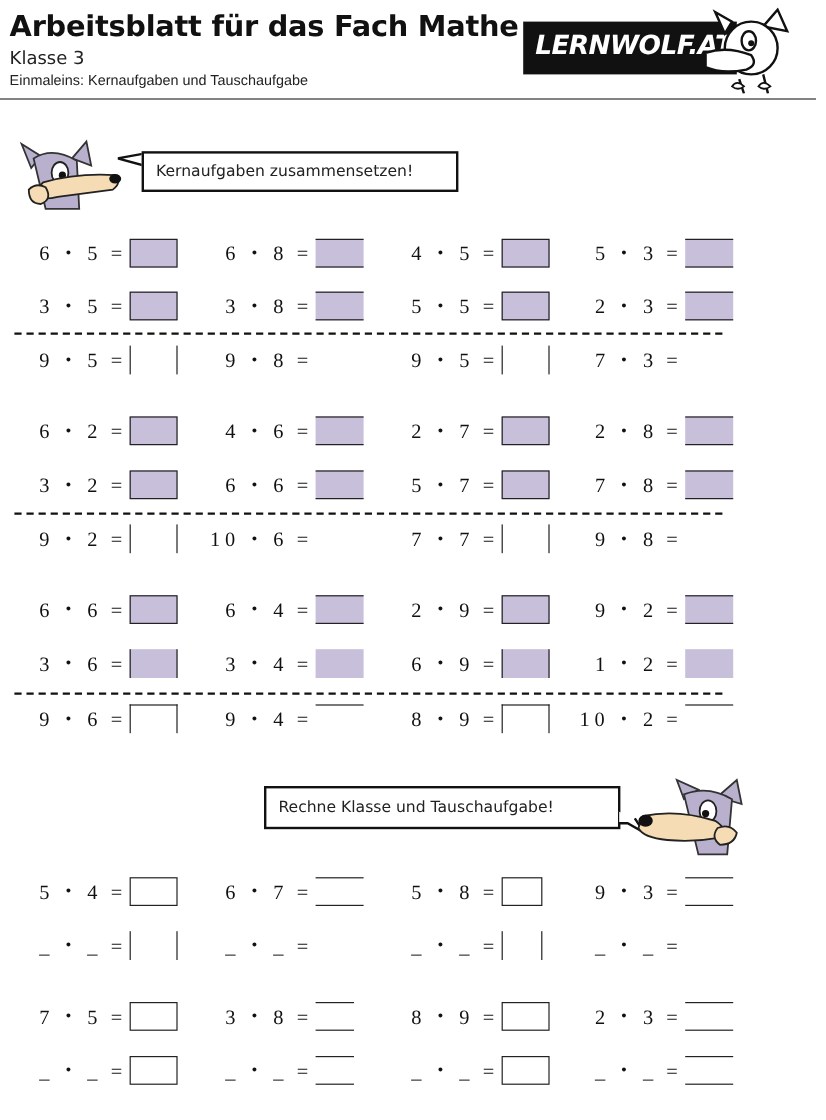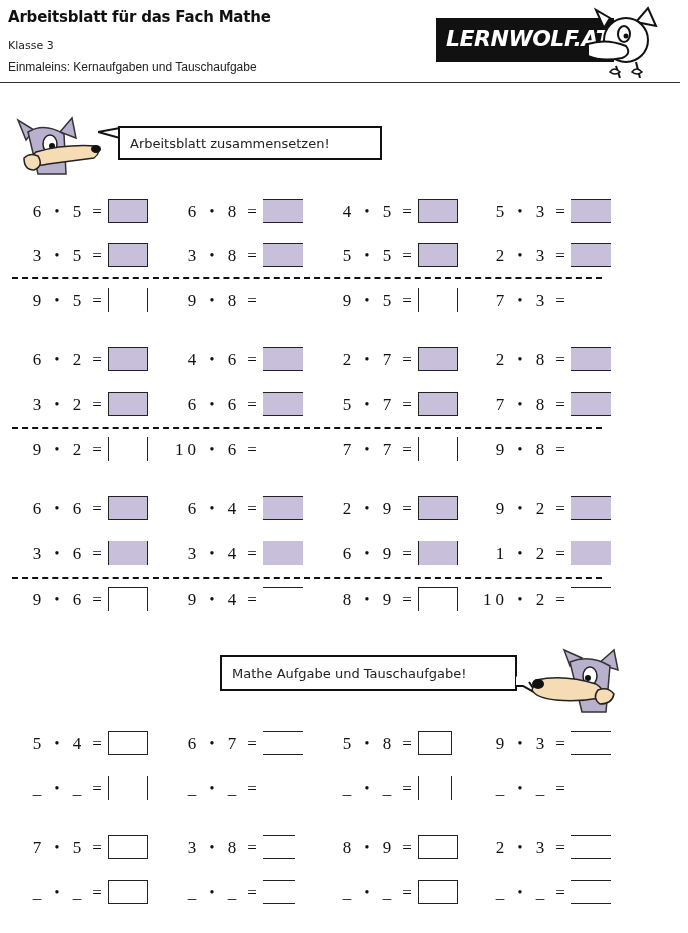--- a/index.html
+++ b/index.html
@@ -1,18 +1,18 @@
 <!DOCTYPE html>
 <html><head>
 <meta charset="utf-8">
 <style>
   * { box-sizing: border-box; margin: 0; padding: 0; }
   body { width: 688px; height: 933px; background: #ffffff; position: relative; overflow: hidden; font-family: "Liberation Serif", serif; color: #111; }
-  .hdr-title { position: absolute; left: 8px; top: 8px; font-family: "DejaVu Sans", sans-serif; font-weight: bold; font-size: 15px; color: #111; letter-spacing: -0.2px; }
-  .hdr-class { position: absolute; left: 8px; top: 39px; font-family: "DejaVu Sans", sans-serif; font-size: 11px; color: #222; }
+  .hdr-title { position: absolute; left: 8px; top: 8px; font-family: "DejaVu Sans", sans-serif; font-weight: bold; font-size: 24px; color: #111; letter-spacing: -0.2px; }
+  .hdr-class { position: absolute; left: 8px; top: 39px; font-family: "DejaVu Sans", sans-serif; font-size: 15px; color: #222; }
   .hdr-sub { position: absolute; left: 8px; top: 60px; font-family: "Liberation Sans", sans-serif; font-size: 12px; color: #222; }
   .hdr-rule { position: absolute; left: 0; top: 82px; width: 680px; height: 1px; background: #333; }
   .logo { position: absolute; left: 436px; top: 6px; width: 230px; height: 68px; }
   .logo-bar { position: absolute; left: 0; top: 12px; width: 178px; height: 44px; background: #111; transform: skewX(0deg); }
   .logo-text { position: absolute; left: 10px; top: 20px; color: #fff; font-family: "DejaVu Sans", sans-serif; font-weight: bold; font-style: italic; font-size: 22px; letter-spacing: -0.5px; }
   .bubble { position: absolute; border: 2px solid #111; background: #fff; font-family: "DejaVu Sans", sans-serif; font-size: 13px; color: #222; padding: 0 10px; display: flex; align-items: center; }
   .dog { position: absolute; }
   .row { position: absolute; left: 0; width: 688px; height: 26px; }
   .eq { position: absolute; top: 0; height: 26px; display: flex; align-items: center; font-size: 17px; }
   .eq .n1 { position: absolute; left: 0; width: 14px; text-align: center; }
@@ -61,21 +61,21 @@
   <path d="M14 20 Q30 10 50 22 L52 62 L24 62 Z" fill="#b8b0cc" stroke="#333" stroke-width="1.5"></path>
   <ellipse cx="36" cy="32" rx="7" ry="9" fill="#fff" stroke="#222" stroke-width="1.5"></ellipse>
   <circle cx="38" cy="34" r="3" fill="#111"></circle>
   <path d="M22 40 Q50 32 82 34 Q88 40 80 46 Q50 50 34 52 Q18 56 14 48 Z" fill="#f6dcb4" stroke="#222" stroke-width="1.5"></path>
   <path d="M10 46 Q16 40 24 44 Q30 54 20 58 Q10 58 10 46 Z" fill="#f6dcb4" stroke="#222" stroke-width="1.5"></path>
   <ellipse cx="82" cy="37" rx="5" ry="4" fill="#111"></ellipse>
 </svg>
 <svg style="position:absolute;left:98px;top:126px;" width="22" height="16" viewBox="0 0 22 16">
   <path d="M22 2 L0 6 L22 12" fill="#fff" stroke="#111" stroke-width="2"></path>
 </svg>
-<div class="bubble" style="left:118px;top:126px;width:264px;height:34px;">Arbeitsblatt zusammensetzen!</div>
+<div class="bubble" style="left:118px;top:126px;width:264px;height:34px;">Kernaufgaben zusammensetzen!</div>
 
 <div class="dash" style="top:277px;"></div>
 <div class="dash" style="top:427px;"></div>
 <div class="dash" style="top:577px;"></div>
 
 <div class="row" style="top:199px;">
   <div class="eq" style="left:30px;">
       <span class="n1">6</span>
       <span class="dot">•</span>
       <span class="n2">5</span>
@@ -340,21 +340,21 @@
     </div>
   <div class="eq" style="left:493px;">
       <span class="n1 n1w">10</span>
       <span class="dot">•</span>
       <span class="n2">2</span>
       <span class="es">=</span>
       <div class="box b-top"></div>
     </div>
 </div>
 
-<div class="bubble" style="left:220px;top:655px;width:297px;height:36px;">Mathe Aufgabe und Tauschaufgabe!</div>
+<div class="bubble" style="left:220px;top:655px;width:297px;height:36px;">Rechne Klasse und Tauschaufgabe!</div>
 <svg style="position:absolute;left:515px;top:672px;" width="22" height="24" viewBox="0 0 22 24">
   <path d="M0 4 L0 14 L8 14 L22 22 L14 10" fill="#fff" stroke="#111" stroke-width="2"></path>
 </svg>
 <svg class="dog" style="left:530px;top:646px;" width="96" height="68" viewBox="0 0 96 68">
   <path d="M40 20 L34 4 L52 12 Z" fill="#b8b0cc" stroke="#333" stroke-width="1.5"></path>
   <path d="M68 18 L84 4 L88 24 Z" fill="#b8b0cc" stroke="#333" stroke-width="1.5"></path>
   <path d="M40 16 Q60 8 80 20 L76 66 L52 66 Z" fill="#b8b0cc" stroke="#333" stroke-width="1.5"></path>
   <ellipse cx="60" cy="30" rx="7" ry="9" fill="#fff" stroke="#222" stroke-width="1.5"></ellipse>
   <circle cx="58" cy="32" r="3" fill="#111"></circle>
   <path d="M6 34 Q34 28 66 38 Q78 46 70 52 Q48 56 26 54 Q6 52 2 44 Z" fill="#f6dcb4" stroke="#222" stroke-width="1.5"></path>

